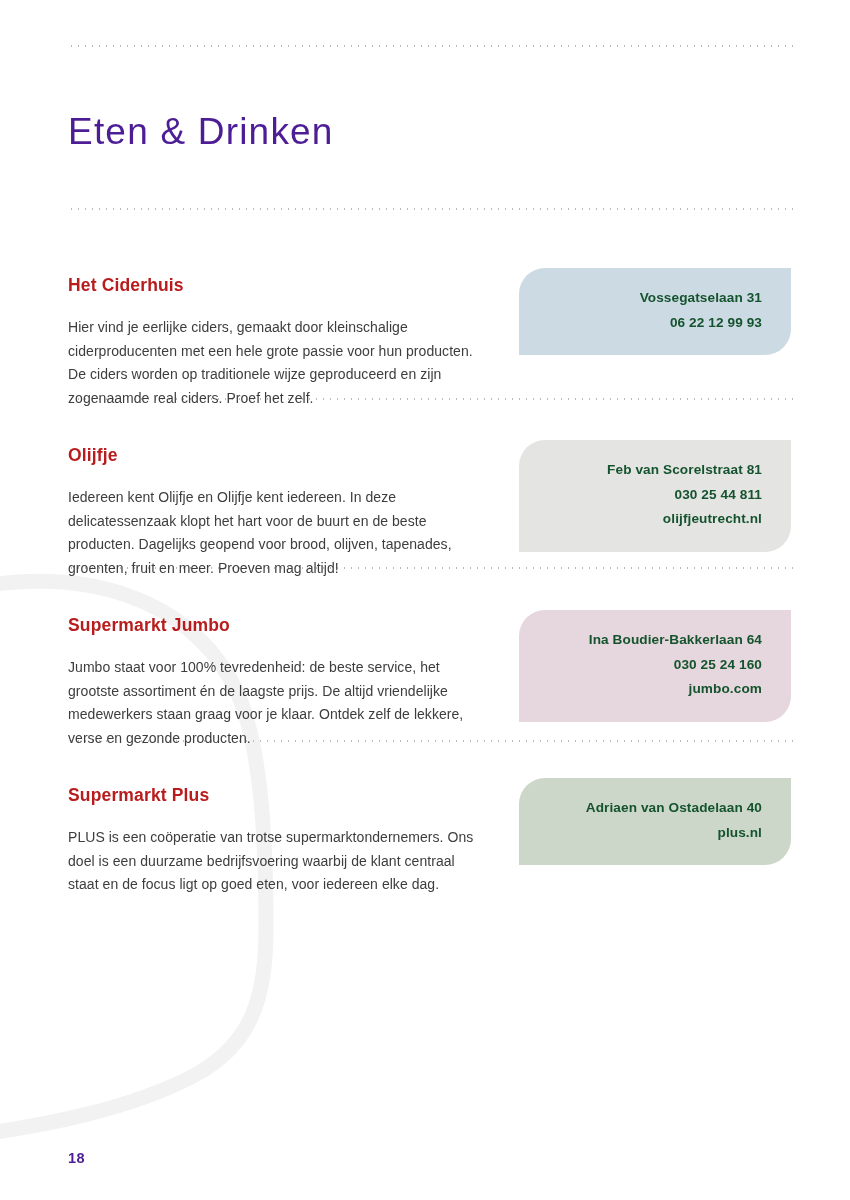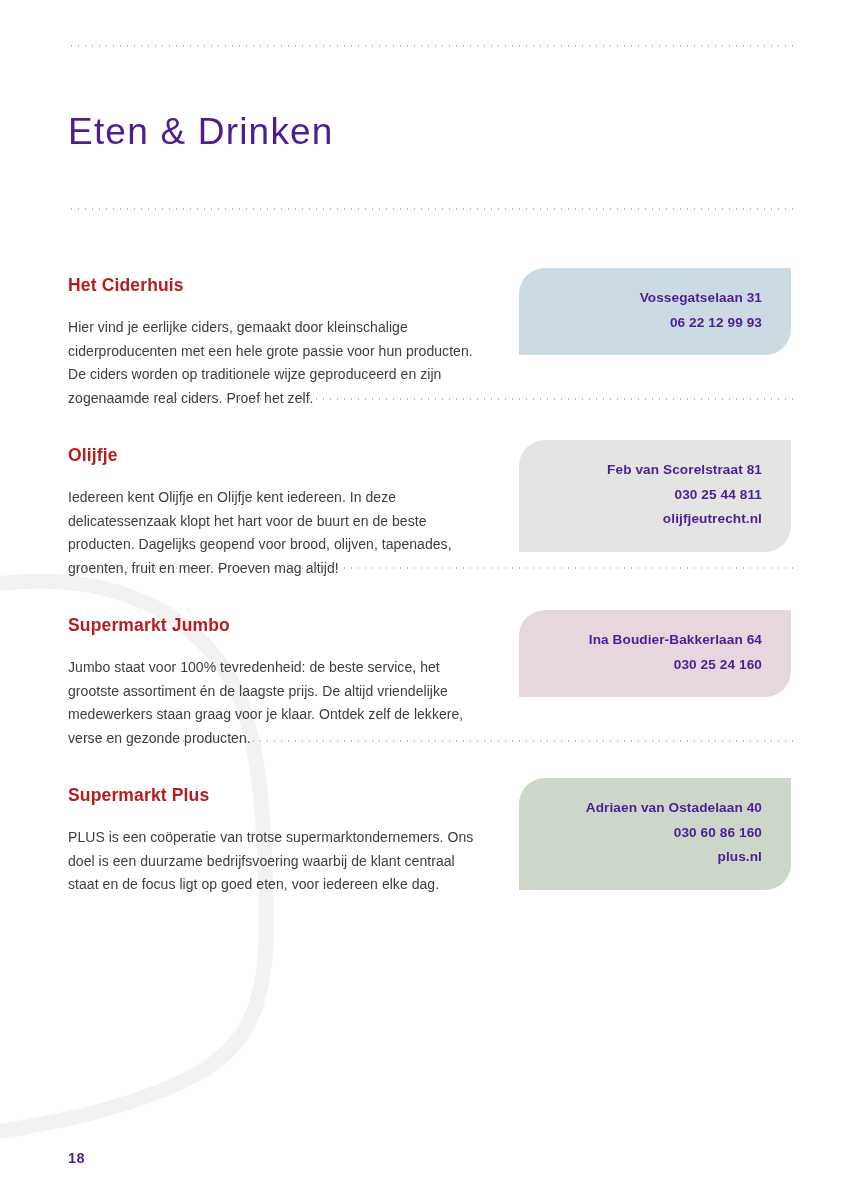--- a/index.html
+++ b/index.html
@@ -91,21 +91,21 @@
     position: absolute;
     left: 519px;
     width: 272px;
     border-radius: 26px 0 26px 0;
     padding: 18px 29px 20px 20px;
     text-align: right;
   }
   .contact-line {
     font-size: 13.6px;
     line-height: 24.5px;
-    color: #4c1d95;
+    color: #14532d;
     font-weight: 700;
     letter-spacing: 0.1px;
     white-space: nowrap;
   }
   .contact-line.addr { font-weight: 700; }
 
   
   #page-number {
     position: absolute;
     left: 68px;
@@ -151,28 +151,28 @@
       <div class="contact-line">olijfjeutrecht.nl</div>
     </div>
   </section>
 
   <section class="listing" style="top:600px">
     <h2 class="listing-heading">Supermarkt Jumbo</h2>
     <p class="listing-body">Jumbo staat voor 100% tevredenheid: de beste service, het grootste assortiment én de laagste prijs. De altijd vriendelijke medewerkers staan graag voor je klaar. Ontdek zelf de lekkere, verse en gezonde producten.</p>
     <div class="contact-card" style="top:10px; background:#e5d7dd">
       <div class="contact-line addr">Ina Boudier-Bakkerlaan 64</div>
       <div class="contact-line">030 25 24 160</div>
+      <div class="contact-line">jumbo.com</div>
     </div>
   </section>
 
   <section class="listing" style="top:770px">
     <h2 class="listing-heading">Supermarkt Plus</h2>
     <p class="listing-body">PLUS is een coöperatie van trotse supermarktondernemers. Ons doel is een duurzame bedrijfsvoering waarbij de klant centraal staat en de focus ligt op goed eten, voor iedereen elke dag.</p>
     <div class="contact-card" style="top:8px; background:#ccd7ca">
       <div class="contact-line addr">Adriaen van Ostadelaan 40</div>
-      <div class="contact-line">030 60 86 160</div>
       <div class="contact-line">plus.nl</div>
     </div>
   </section>
 
   <div id="page-number">18</div>
 
 </div>
 
 </body></html>

